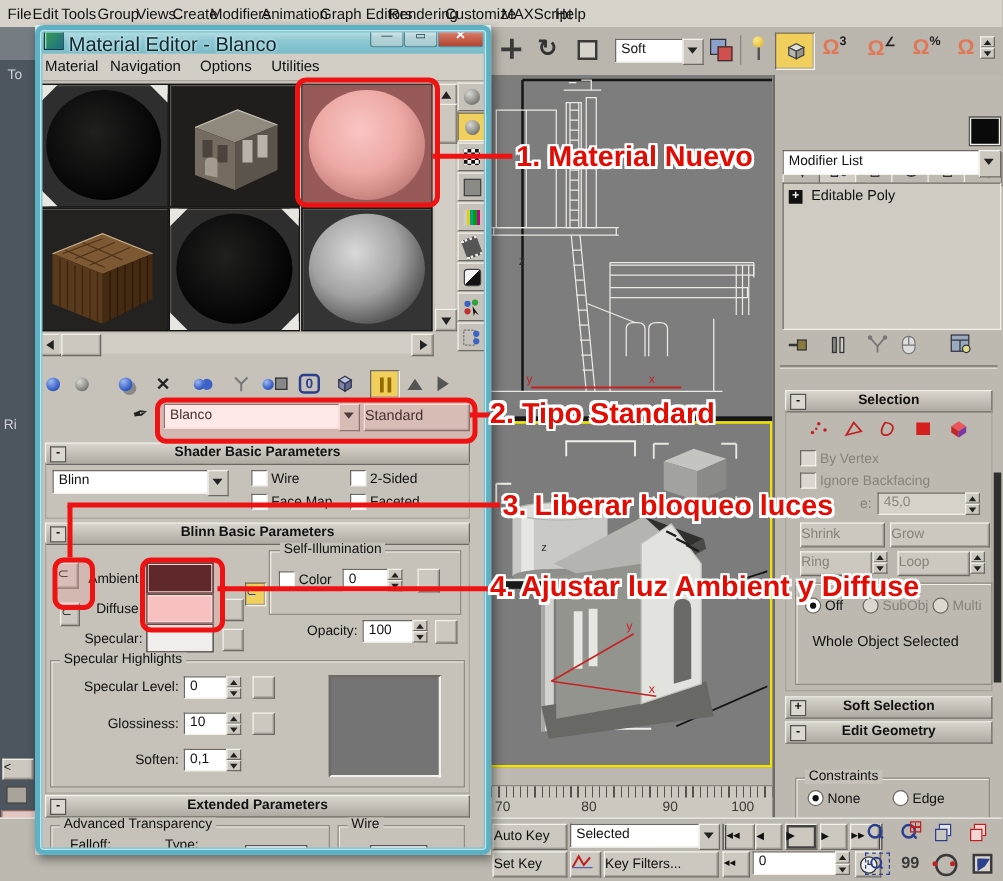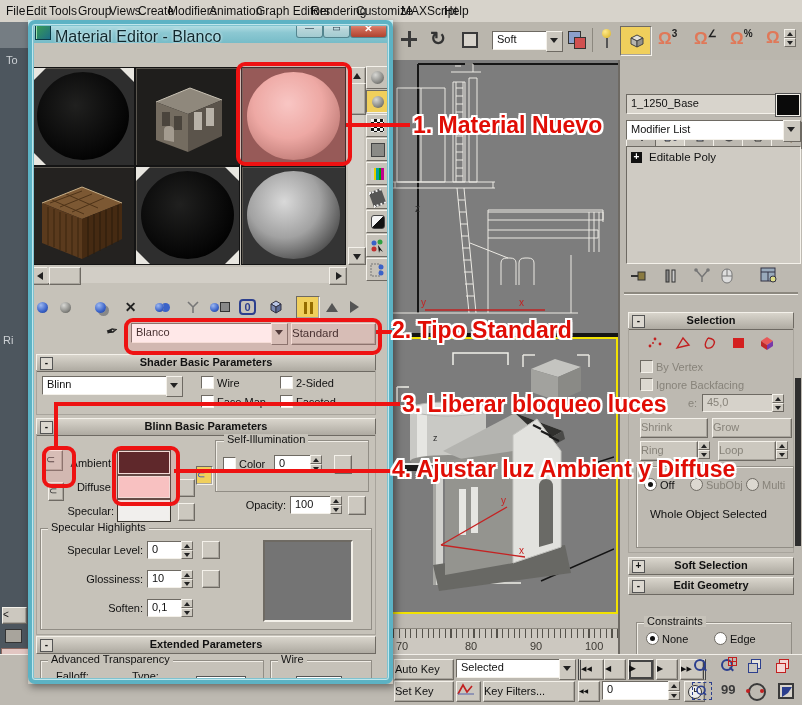--- a/index.html
+++ b/index.html
@@ -309,21 +309,20 @@
         <path d="M4,9 L7,5 L9,8 L12,4" stroke="#b03030" fill="none"></path>
       </svg>
   </span>
   <span class="tab" style="left:151px">
     <svg width="16" height="16" viewBox="0 0 16 16">
         <rect x="2" y="2" width="9" height="5" fill="#98a" stroke="#333"></rect>
         <path d="M7,7 L13,15" stroke="#7a5a30" stroke-width="2.5" fill="none"></path>
       </svg>
   </span>
 
-  <span class="abs" style="left:6px;top:34px;width:144px;height:18px;background:#d8d4cc;border:1px solid;border-color:#6e6a63 #f4f1ea #f4f1ea #6e6a63;line-height:17px;padding-left:4px">1_1250_Base</span>
   <span class="abs" style="left:156px;top:34px;width:22px;height:20px;background:#0a0a0a;border:1px solid #f4f1ea;outline:1px solid #555"></span>
 
   <span class="abs fld" style="left:6px;top:60px;width:155px;height:18px;line-height:17px">Modifier List</span>
   <span class="dab" style="left:163px;top:60px;width:16px;height:20px"></span>
 
   <div class="abs" style="left:6px;top:86px;width:173px;height:116px;background:#cfcbc3;border:1px solid;border-color:#6e6a63 #f4f1ea #f4f1ea #6e6a63">
     <span class="abs" style="left:4px;top:5px;width:11px;height:11px;background:#111;color:#fff;line-height:10px;text-align:center;font-weight:bold;font-size:10px">+</span>
     <span class="abs nw" style="left:22px;top:4px;font-size:11.5px">Editable Poly</span>
   </div>
 
@@ -442,20 +441,26 @@
 
 <div class="abs mewin">
   <div class="abs metitle">
     <span class="abs" style="left:7px;top:4px;width:14px;height:14px;background:linear-gradient(135deg,#3a9e52,#1d6e86);border:1px solid #0d3a46;box-shadow:inset 1px 1px 0 #9fe0b2"></span>
     <span class="abs nw" style="left:27px;top:8px;font-size:16px;color:#10282e;text-shadow:0 0 3px #ffffff">Material Editor - Blanco</span>
     <span class="wbtn" style="left:268px;width:25px">—</span>
     <span class="wbtn" style="left:295px;width:25px">▭</span>
     <span class="wbtn cl" style="left:322px;width:35px">✕</span>
   </div>
 
+  <div class="abs" style="left:0;top:23px;width:100%;height:21px;background:#d2cec6;border-bottom:1px solid #a8a49c">
+    <span class="abs nw memenu" style="left:8px;top:3px">Material</span>
+    <span class="abs nw memenu" style="left:60px;top:3px">Navigation</span>
+    <span class="abs nw memenu" style="left:132px;top:3px">Options</span>
+    <span class="abs nw memenu" style="left:189px;top:3px">Utilities</span>
+  </div>
 
   <div class="slot" style="left:3px;top:47px;width:102px;height:97px">
     <i class="sph" style="background:radial-gradient(circle at 42% 38%,#20201f,#0a0a0a 55%,#000 80%)"></i>
     <i class="ct tl"></i>
       <i class="ct tr"></i>
       <i class="ct bl"></i>
   </div>
   <div class="slot" style="left:107px;top:47px;width:103px;height:97px;background:#1f1e1c">
     <svg width="101" height="95" viewBox="0 0 101 95">
       <polygon points="20,34 54,20 86,32 52,46" fill="#8f887c"></polygon>

